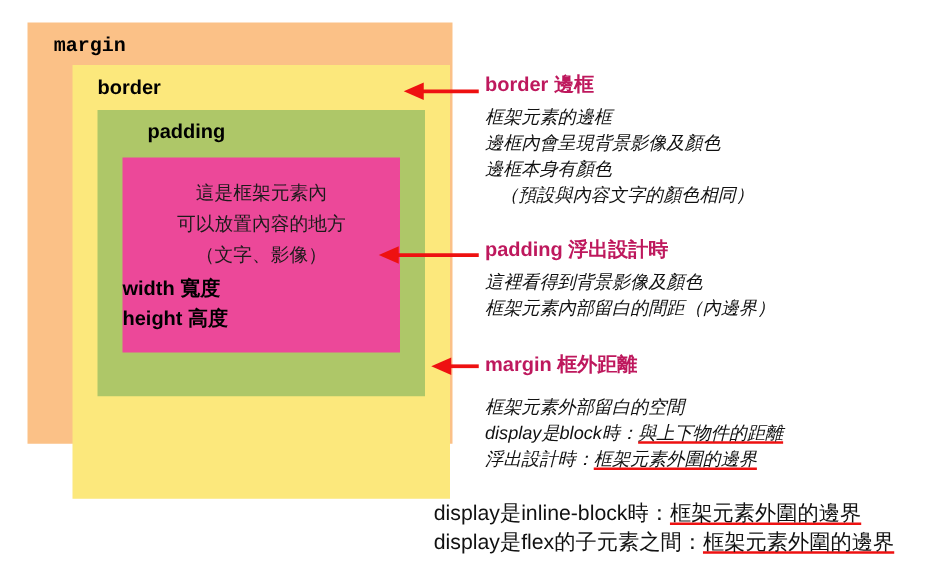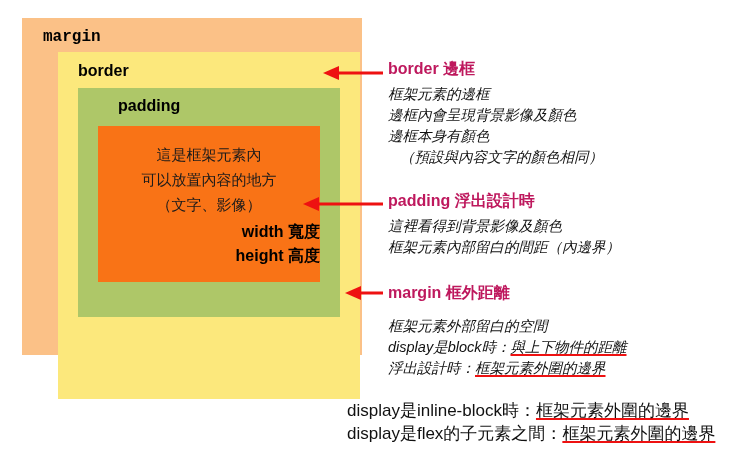--- a/index.html
+++ b/index.html
@@ -16,31 +16,31 @@
   .box-label{
     font-weight:bold;font-size:16px;color:#000;
     position:absolute;white-space:nowrap;
   }
   #margin-box{left:22px;top:18px;width:340px;height:337px;background:#fbc187;}
   #margin-box > .box-label{left:21px;top:10px;font-family:Liberation Mono, monospace;}
   #border-box{left:36px;top:34px;width:302px;height:347px;background:#fce87c;}
   #border-box > .box-label{left:20px;top:10px;}
   #padding-box{left:20px;top:36px;width:262px;height:229px;background:#aec768;}
   #padding-box > .box-label{left:20px;top:9px;margin-left:20px;}
-  #content-box{left:20px;top:38px;width:222px;height:156px;background:#f97316;}
+  #content-box{left:20px;top:38px;width:222px;height:156px;background:#ec4899;}
 
   .content-text{
     position:absolute;left:0;right:0;top:16px;
     text-align:center;color:#1b1b1b;
     font-size:15px;line-height:25px;
   }
   .content-text .cjk{display:block;}
   .content-dim{
     position:absolute;left:0;right:0;top:94px;
-    text-align:right;color:#000;font-weight:bold;
+    text-align:left;color:#000;font-weight:bold;
     font-size:16px;line-height:24px;
   }
   .content-dim span{display:block;}
 
   
   .arrow{position:absolute;height:20px;}
   .arrow svg{display:block;overflow:visible;}
 
   
   .callout{position:absolute;}

